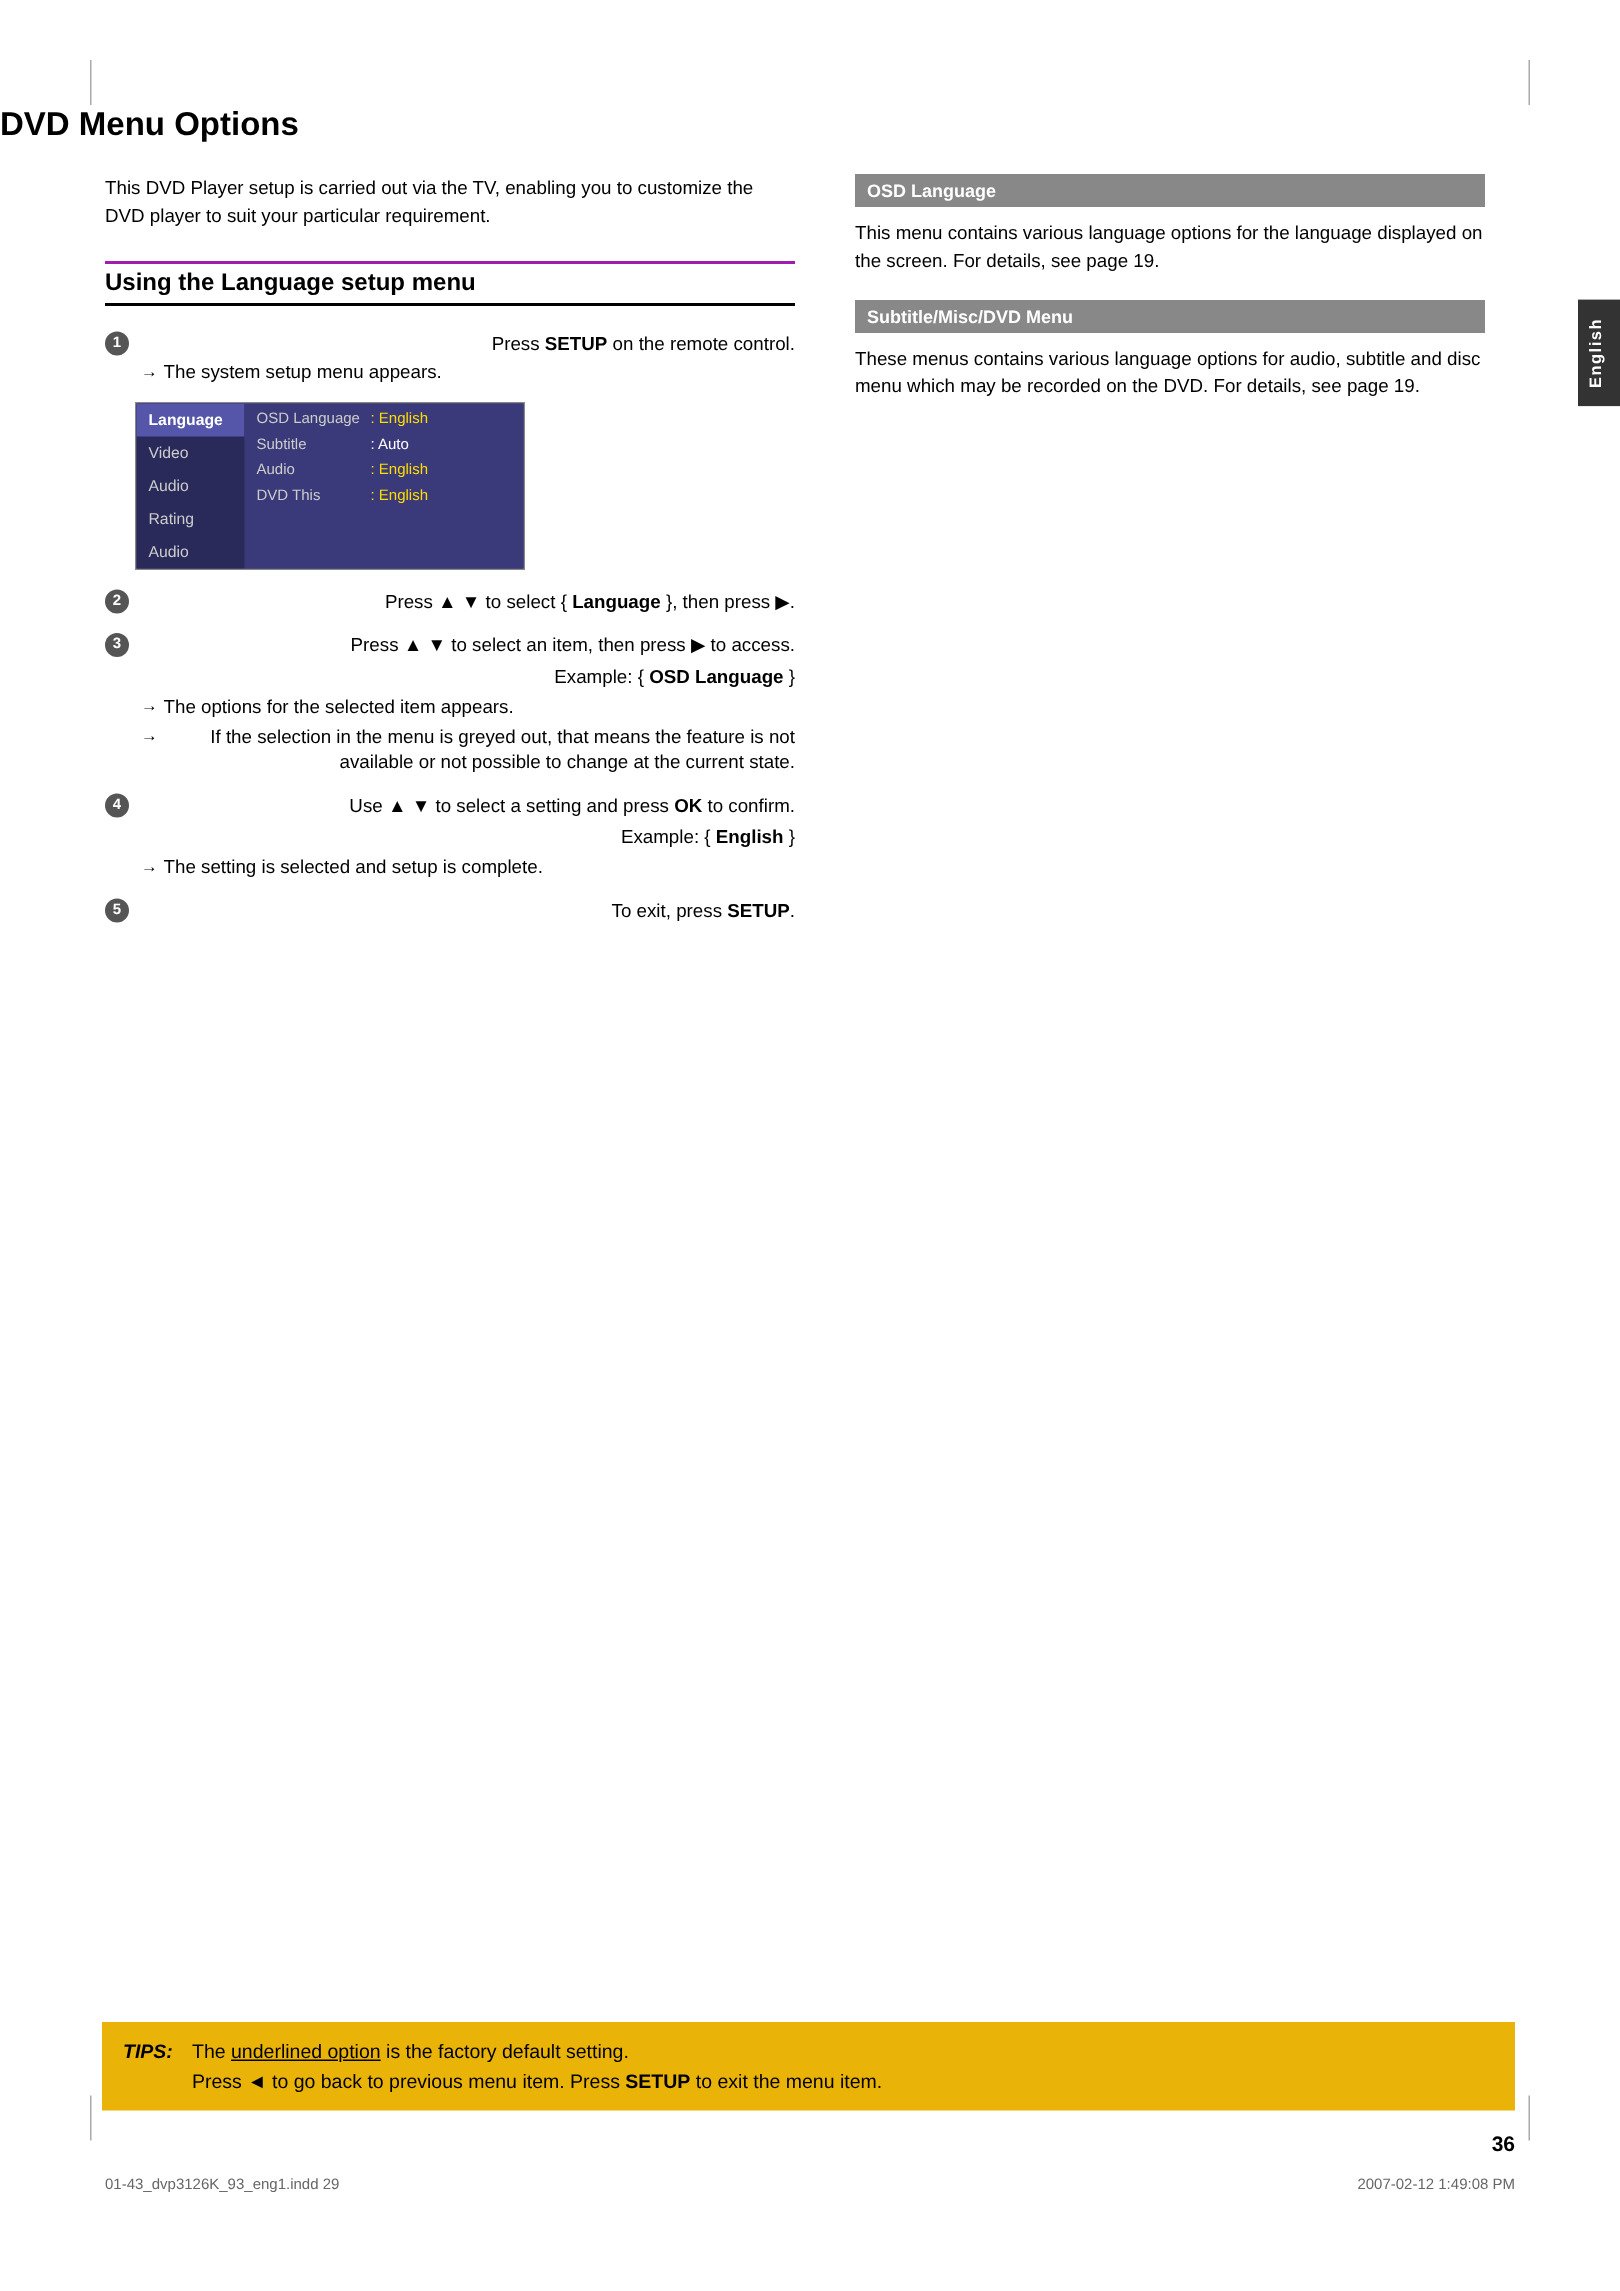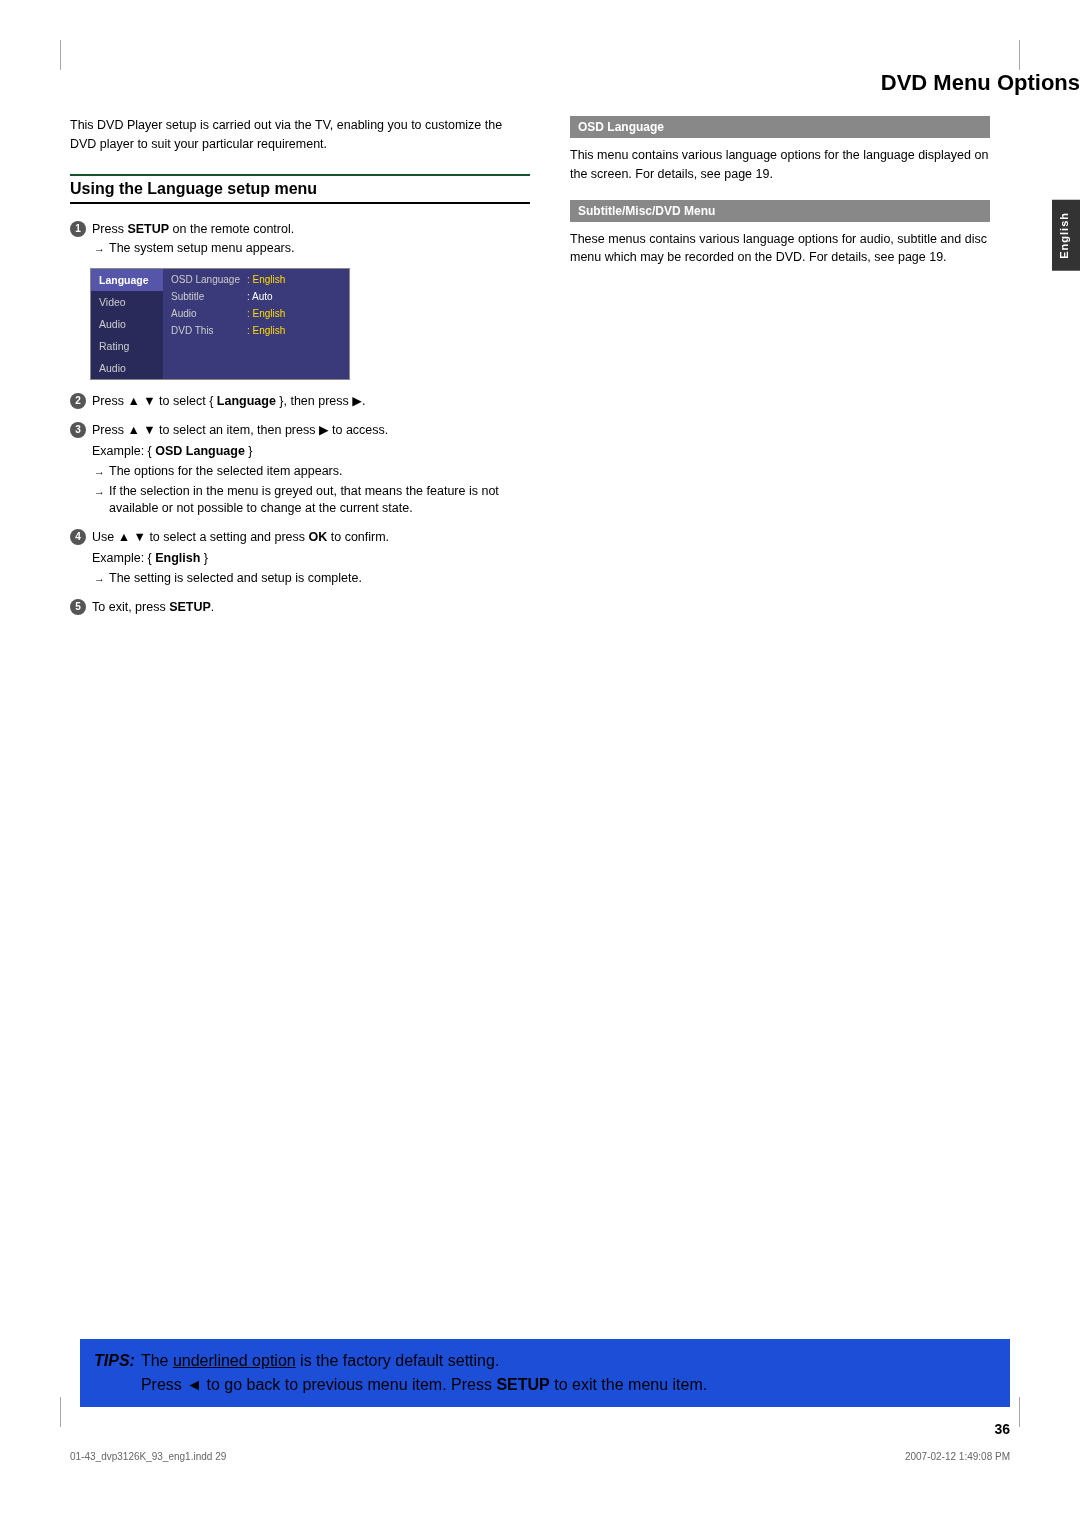--- a/index.html
+++ b/index.html
@@ -66,21 +66,21 @@
       font-weight: bold;
       writing-mode: vertical-rl;
       text-orientation: mixed;
       transform: rotate(180deg);
       padding: 12px 6px;
       letter-spacing: 1px;
     }
 
     
     .page-title {
-      text-align: right;
+      text-align: left;
       font-size: 22px;
       font-weight: bold;
       margin-bottom: 20px;
       padding-top: 10px;
     }
 
     
     .two-col {
       display: flex;
       gap: 40px;
@@ -103,21 +103,21 @@
       font-size: 12.5px;
       line-height: 1.5;
       margin-bottom: 20px;
     }
 
     
     .section-heading {
       font-size: 16px;
       font-weight: bold;
       border-bottom: 2px solid #000;
-      border-top: 2px solid #14532d;
+      border-top: 2px solid #a21caf;
       padding: 4px 0;
       margin-bottom: 16px;
     }
 
     
     .step {
       display: flex;
       gap: 6px;
       margin-bottom: 10px;
       font-size: 12.5px;
@@ -134,20 +134,21 @@
       font-size: 10px;
       font-weight: bold;
       text-align: center;
       line-height: 16px;
       min-width: 16px;
       margin-top: 1px;
     }
 
     .step-content {
       flex: 1;
+      text-align: right;
     }
 
     .arrow-item {
       display: flex;
       gap: 4px;
       margin-left: 2px;
       margin-top: 2px;
       font-size: 12.5px;
       line-height: 1.4;
     }
@@ -244,25 +245,25 @@
     .right-section-text {
       font-size: 12.5px;
       line-height: 1.5;
       margin-bottom: 10px;
     }
 
     
     .tips-box {
       position: absolute;
       bottom: 120px;
-      left: 80px;
+      left: 68px;
       right: 70px;
-      background: #1d4ed8;
+      background: #eab308;
       padding: 10px 14px;
-      font-size: 16px;
+      font-size: 13px;
       line-height: 1.5;
     }
 
     .tips-row {
       display: flex;
       gap: 6px;
     }
 
     .tips-label {
       font-weight: bold;

